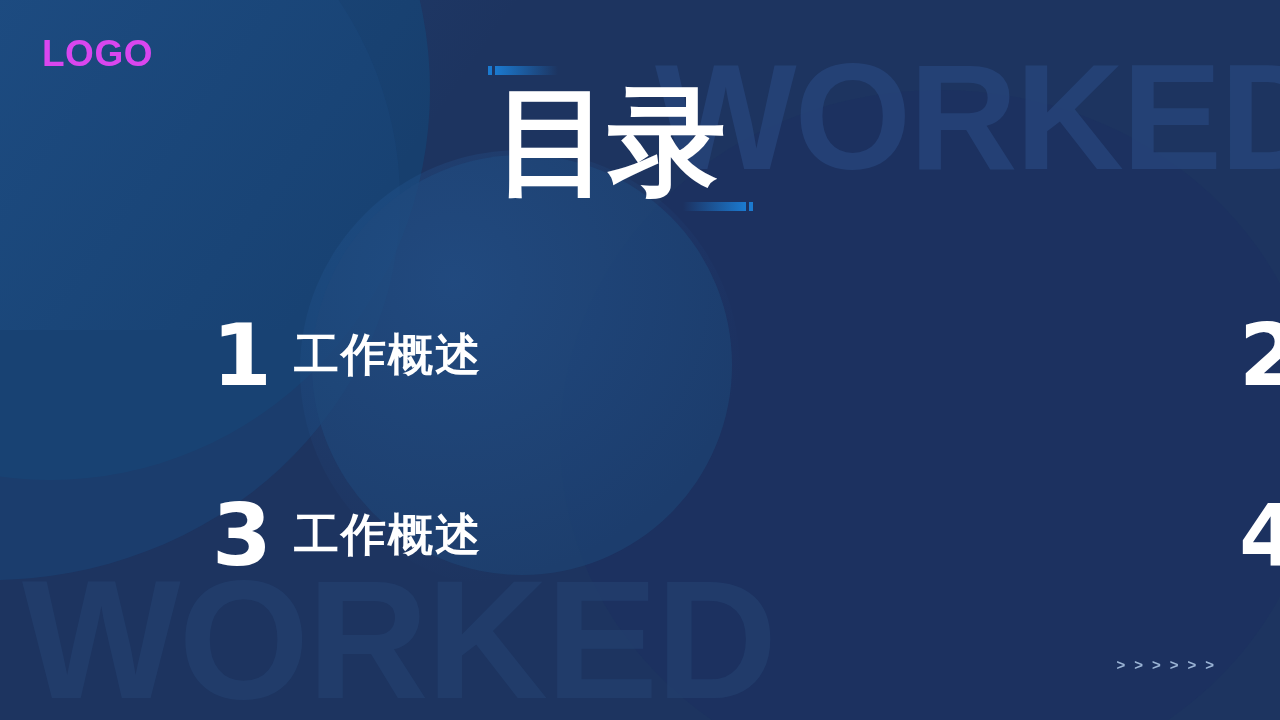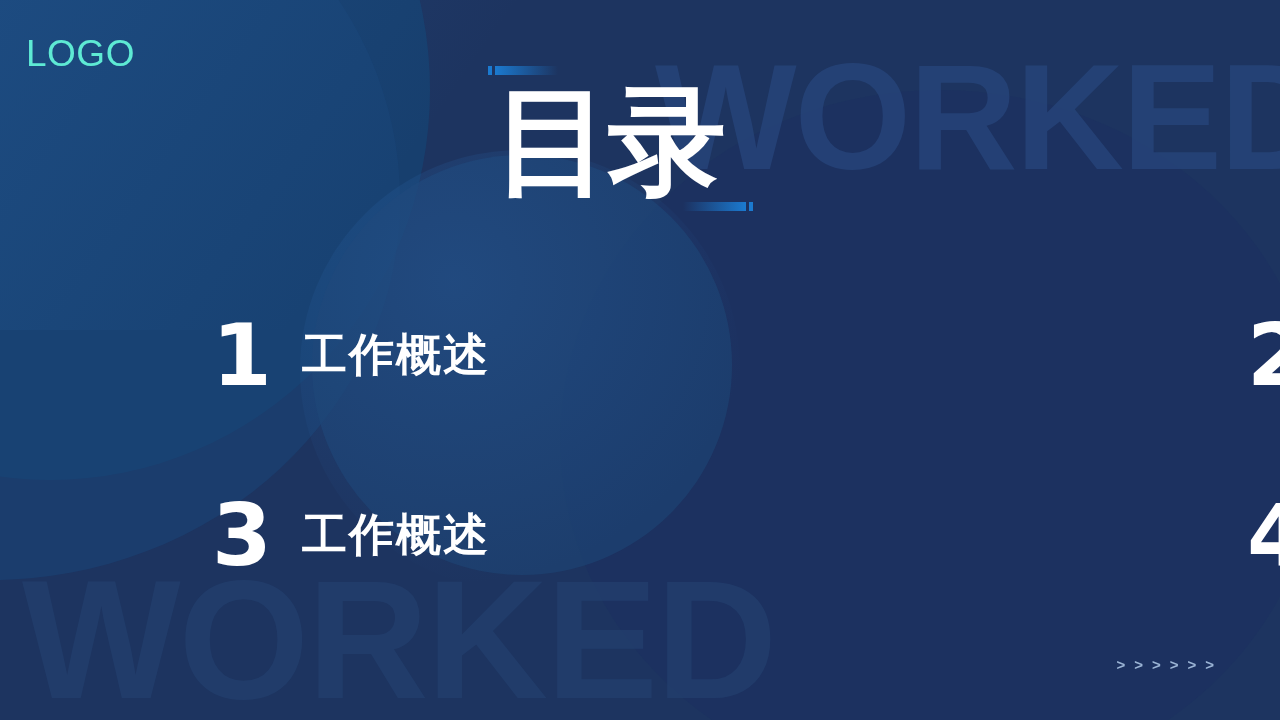--- a/index.html
+++ b/index.html
@@ -88,24 +88,24 @@
     left:22px; top:556px;
     font-size:168px;
     line-height:168px;
     color:#23406f;
     opacity:.72;
   }
 
   
   .logo {
     position:absolute;
-    left:26px; top:33px;
+    left:42px; top:33px;
     font-size:37px;
-    font-weight:400;
-    color:#5eead4;
+    font-weight:700;
+    color:#d946ef;
     letter-spacing:.5px;
   }
 
   
   .title-wrap {
     position:absolute;
     left:488px; top:62px;
     width:290px; height:160px;
   }
   .bar {
@@ -166,21 +166,21 @@
     min-width:62px;
     text-align:left;
     font-family:"DejaVu Sans","Liberation Sans",sans-serif;
   }
   .item-label {
     font-size:45px;
     line-height:52px;
     font-weight:700;
     color:#ffffff;
     letter-spacing:2px;
-    margin-left:28px;
+    margin-left:20px;
     white-space:nowrap;
   }
   
   .menu-item.first .item-num {
     font-weight:700;
     min-width:62px;
   }
 
   
   .chevrons {

